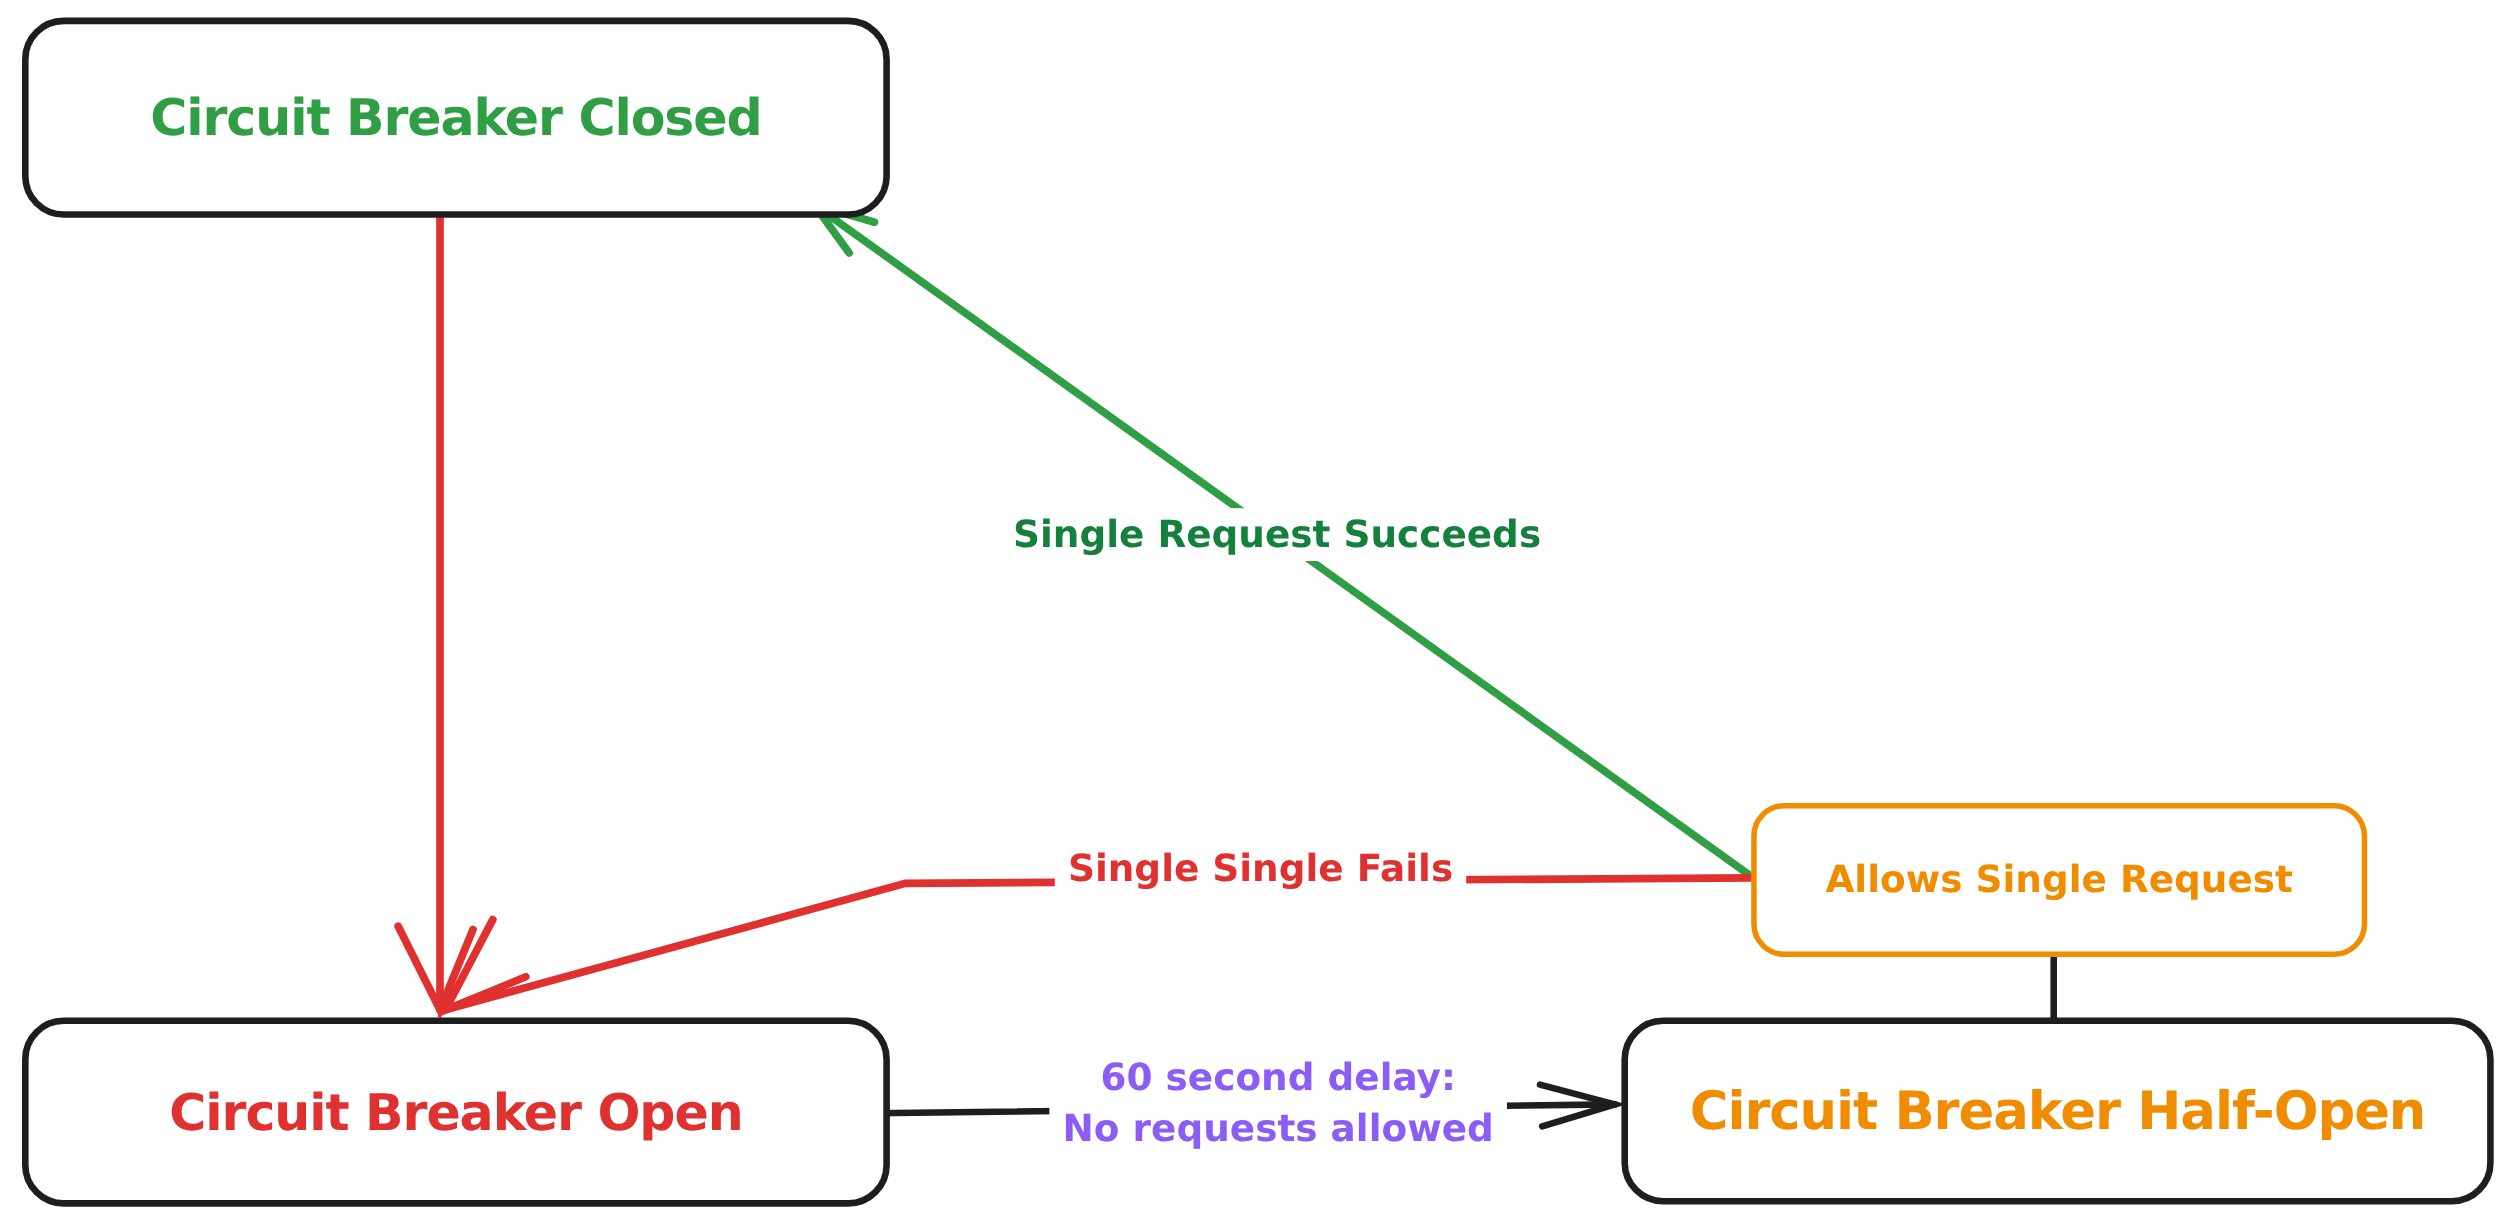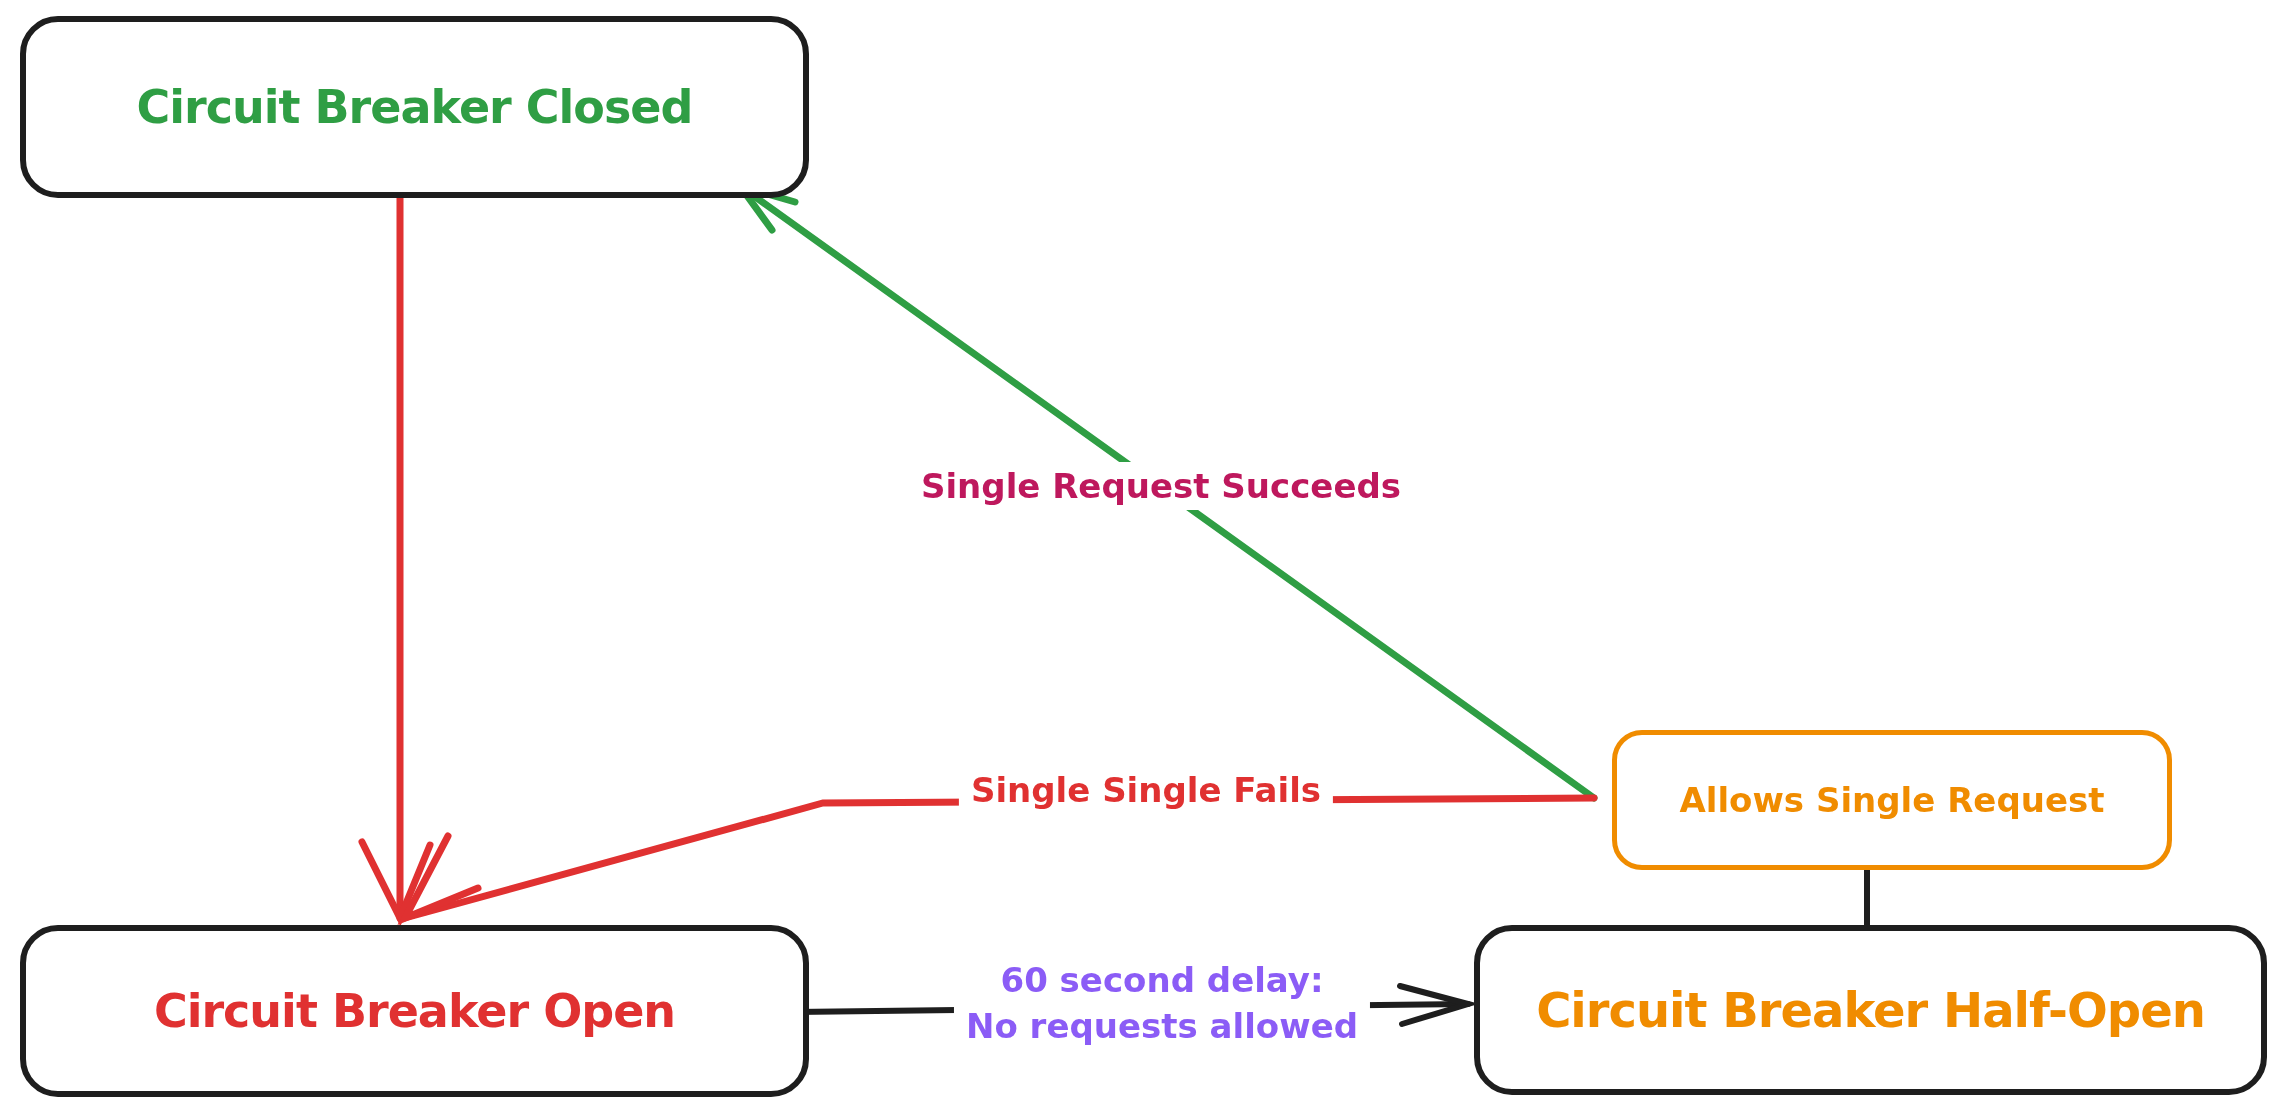--- a/index.html
+++ b/index.html
@@ -34,34 +34,33 @@
     letter-spacing: -1px;
   }
   .node-closed   { left: 20px;   top: 16px;  width: 777px; height: 170px; color: #2f9e44; font-size: 46px; }
   .node-open     { left: 20px;   top: 925px; width: 777px; height: 160px; color: #e03131; font-size: 46px; }
   .node-halfopen { left: 1474px; top: 925px; width: 781px; height: 158px; color: #f08c00; font-size: 48px; }
   .node-allows   {
     left: 1592px; top: 730px; width: 550px; height: 130px;
     color: #f08c00; font-size: 34px;
     border: 5px solid #f08c00; border-radius: 30px;
     letter-spacing: 0;
-    margin-left: 20px;
   }
   .edge-label {
     position: absolute;
     transform: translate(-50%, -50%);
     background: #ffffff;
     font-weight: bold;
     text-align: center;
     white-space: nowrap;
     font-size: 34px;
     padding: 4px 12px;
   }
   .label-trips    { left: 400px;  top: 570px; color: #e03131; line-height: 58px; }
-  .label-succeeds { left: 1161px; top: 486px; color: #be185d; }
+  .label-succeeds { left: 1161px; top: 486px; color: #15803d; }
   .label-fails    { left: 1146px; top: 790px; color: #e03131; }
   .label-delay    { left: 1162px; top: 1003px; color: #8b5cf6; line-height: 46px; }
 </style>
 </head>
 <body>
 
 <div class="canvas">
 
   <svg class="edges-layer" viewBox="0 0 2272 1107" xmlns="http://www.w3.org/2000/svg">
 

